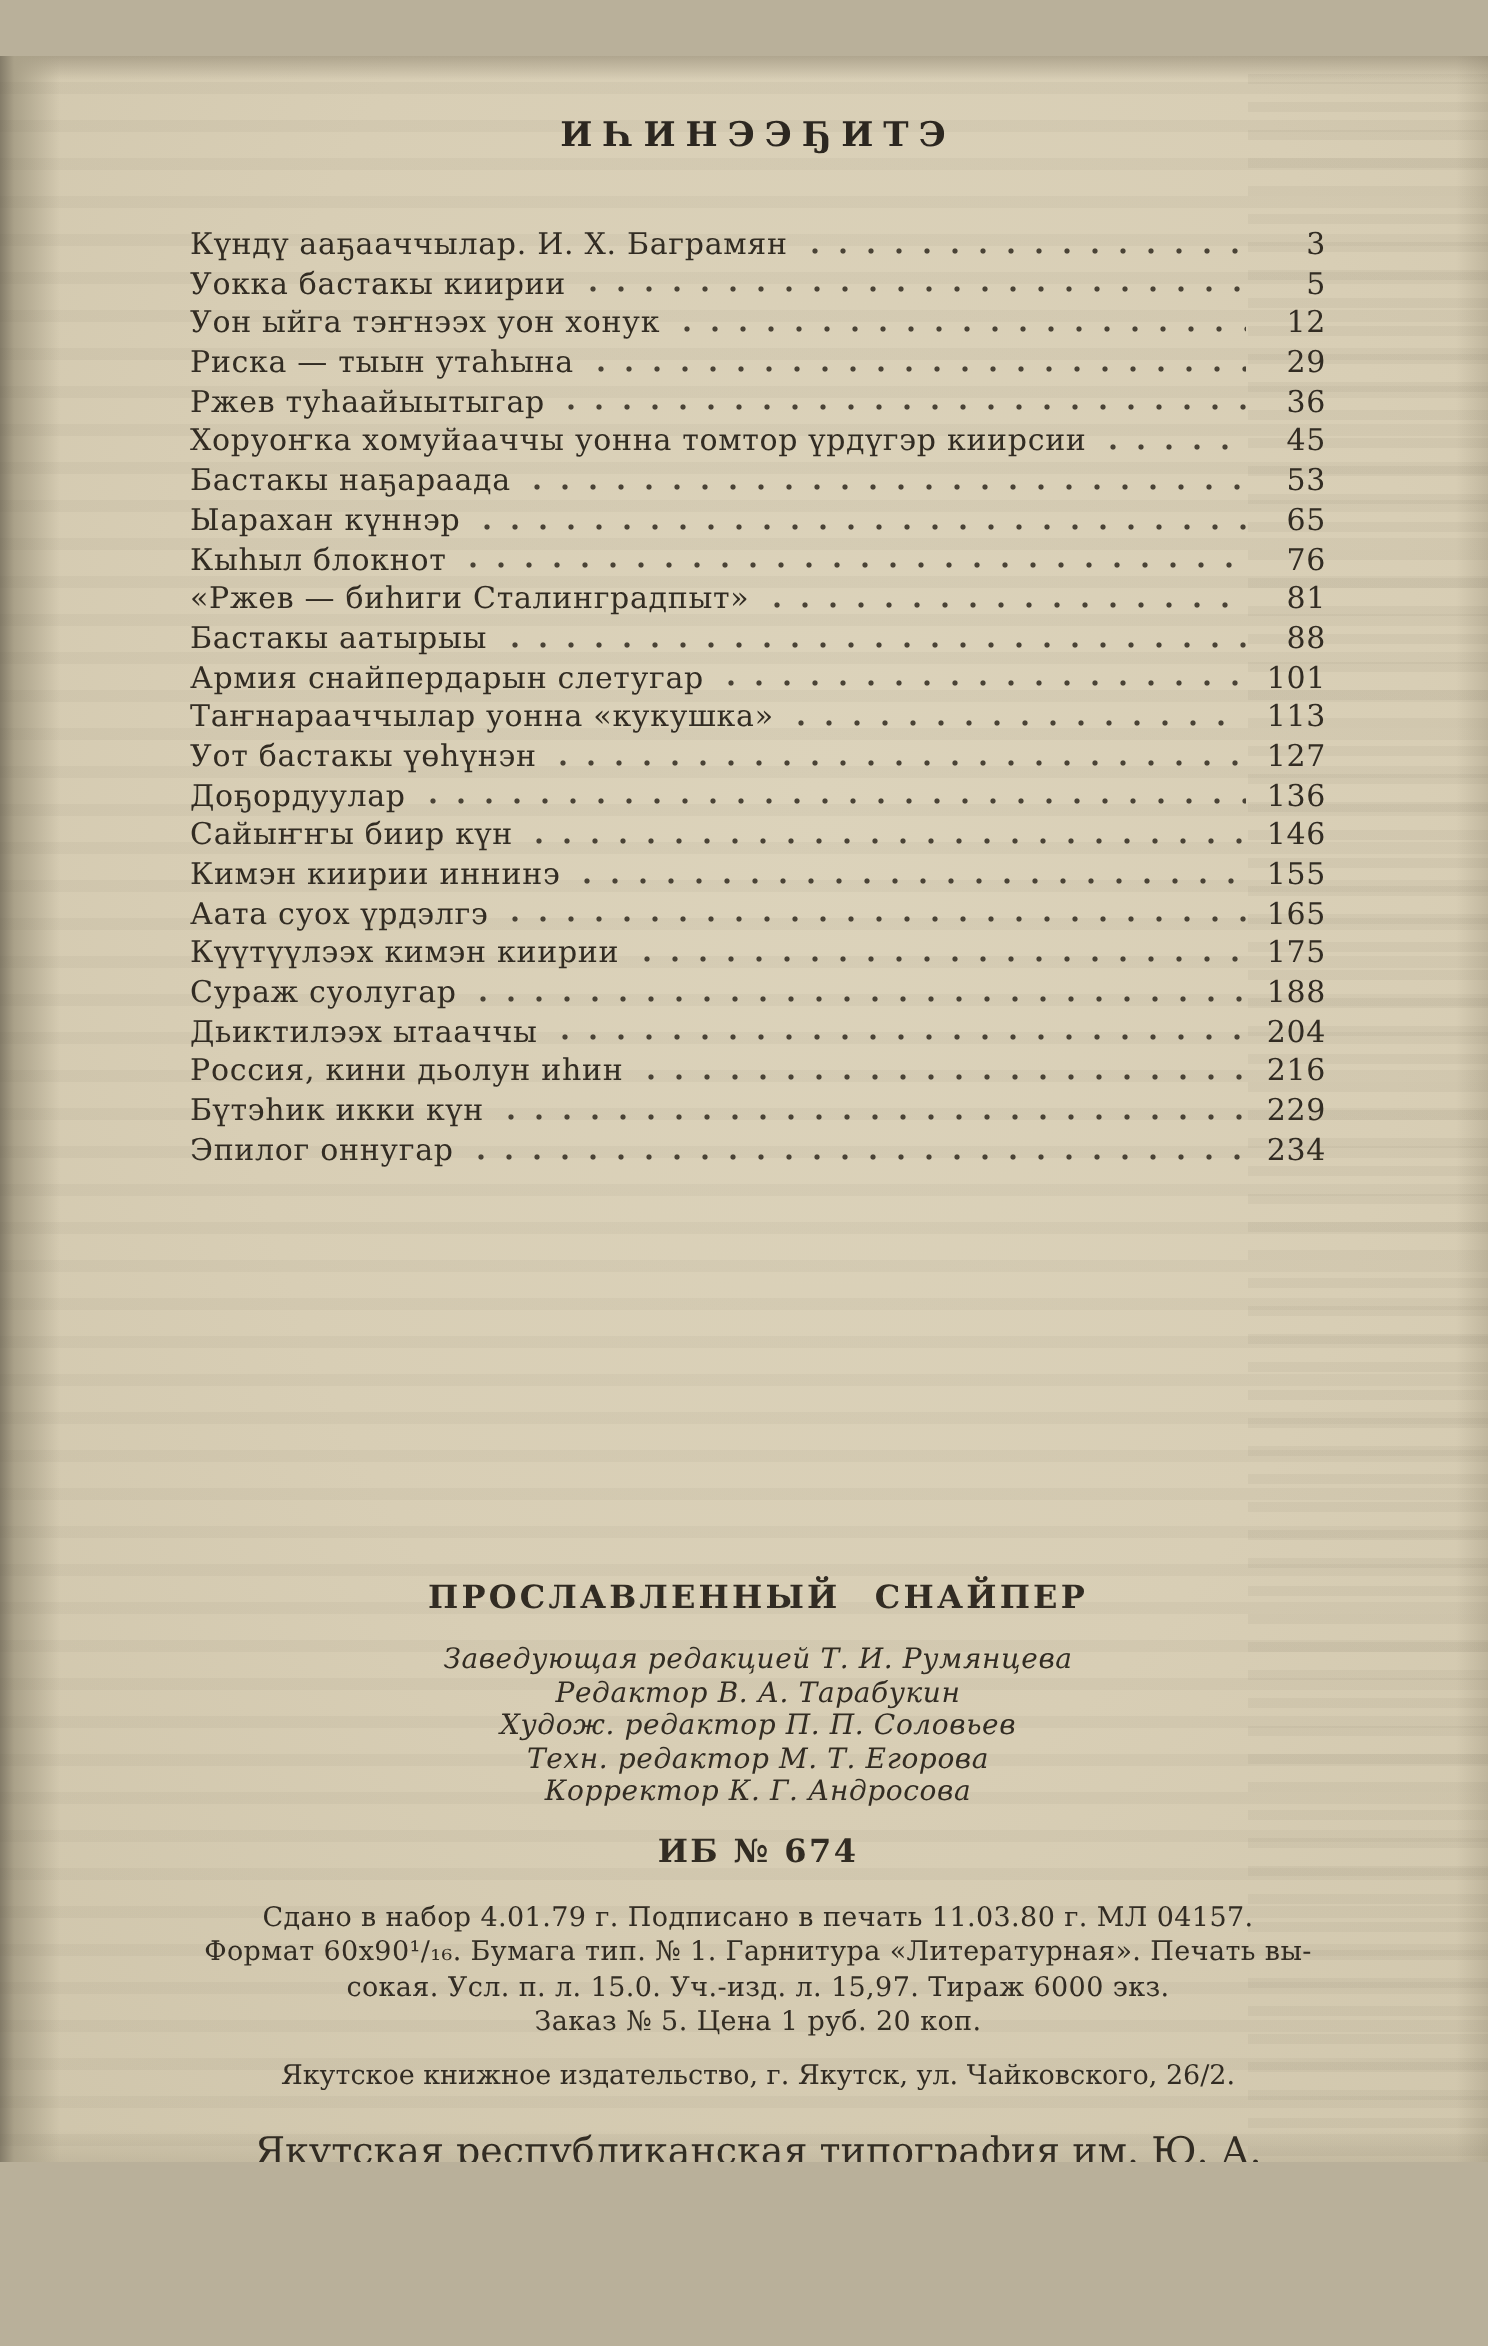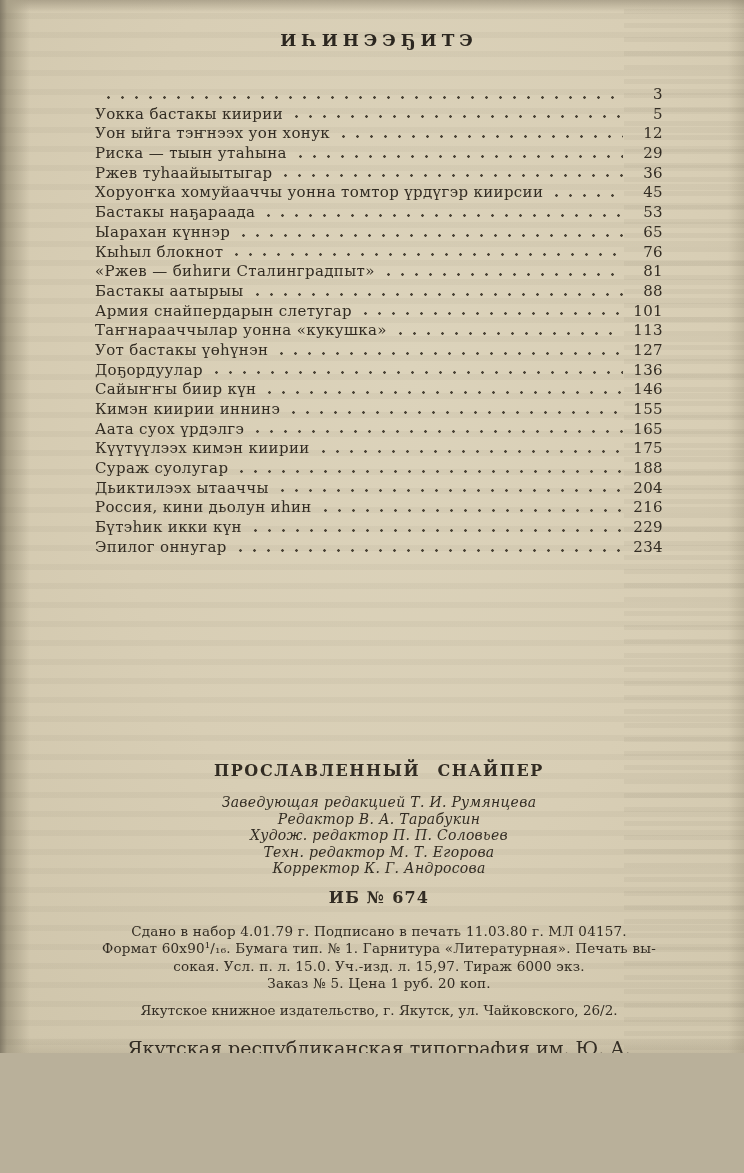--- a/index.html
+++ b/index.html
@@ -11,20 +11,21 @@
     overflow:hidden;
   }
   .page {
     position:relative; width:744px; height:1053px; overflow:hidden;
     background:
       linear-gradient(90deg, #847c69 0px, #aaa189 7px, rgba(170,161,137,0) 30px),
       linear-gradient(180deg, rgba(125,115,95,0.45) 0px, rgba(125,115,95,0) 12px),
       linear-gradient(270deg, rgba(145,135,112,0.30) 0px, rgba(145,135,112,0) 16px),
       linear-gradient(0deg, rgba(145,135,112,0.22) 0px, rgba(145,135,112,0) 16px),
       radial-gradient(ellipse at 55% 35%, #dcd3bb 0%, #d8ceb5 52%, #cfc5ab 100%);
+    margin-top: 28px;
   }
   .bleed {
     position:absolute; inset:0; pointer-events:none;
     background: repeating-linear-gradient(180deg, transparent 0 13px, rgba(96,88,70,0.05) 13px 19px);
   }
   .bleed2 {
     position:absolute; top:0; right:0; width:120px; height:100%; pointer-events:none;
     background: repeating-linear-gradient(180deg, transparent 0 9px, rgba(96,88,70,0.06) 9px 14px);
   }
   .toc-title {
@@ -64,20 +65,21 @@
 
 <div class="page">
   <div class="bleed"></div>
   <div class="bleed2"></div>
 
   <div class="toc-title">ИҺИНЭЭҔИТЭ</div>
 
   <div class="toc">
 
       <div class="toc-row">
+        <span class="toc-label">Күндү ааҕааччылар. И. Х. Баграмян</span>
         <span class="leader"></span>
         <span class="toc-page">3</span>
       </div>
 
       <div class="toc-row">
         <span class="toc-label">Уокка бастакы киирии</span>
         <span class="leader"></span>
         <span class="toc-page">5</span>
       </div>
 

